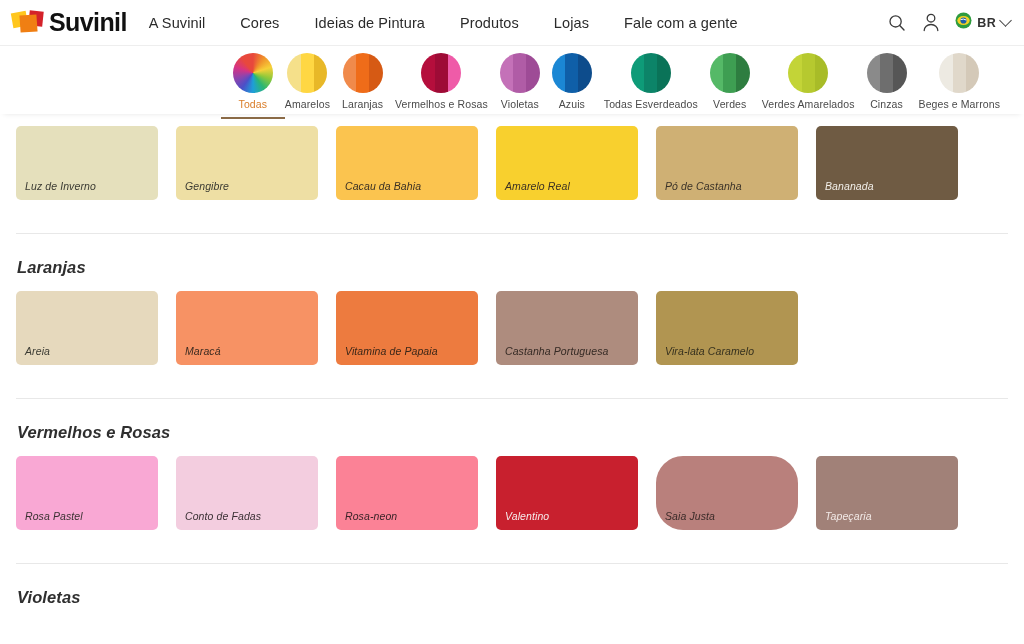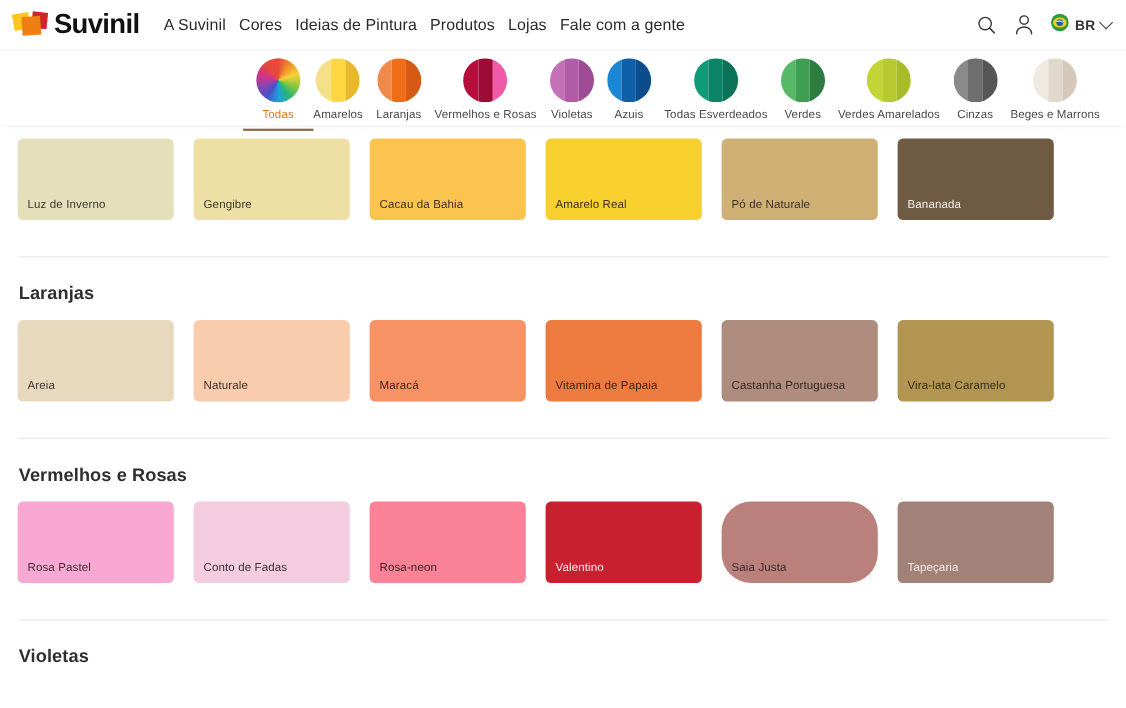--- a/index.html
+++ b/index.html
@@ -24,21 +24,21 @@
   .logo-mark { position: relative; width: 30px; height: 28px; }
   .logo-mark i { position: absolute; display: block; }
   .sq-yellow { width: 15px; height: 15px; background: #FFC61E; left: 0px;  top: 3px;  transform: rotate(-10deg); }
   .sq-orange { width: 17px; height: 17px; background: #F07F13; left: 8px;  top: 6px;  transform: rotate(-4deg); }
   .sq-red    { width: 14px; height: 15px; background: #D4222A; left: 17px; top: 2px;  transform: rotate(6deg); }
   .logo-text {
     font-size: 25px; font-weight: bold; color: #111111;
     letter-spacing: -0.6px; line-height: 1;
   }
 
-  .nav-links { display: flex; align-items: center; gap: 12px; }
+  .nav-links { display: flex; align-items: center; gap: 35px; }
   .nav-link {
     font-size: 14.5px; color: #2b2b2b; cursor: pointer;
     white-space: nowrap; letter-spacing: .1px;
   }
   .header-right { margin-left: auto; display: flex; align-items: center; gap: 14px; }
   .icon-btn { cursor: pointer; display: flex; align-items: center; }
   .locale { display: flex; align-items: center; gap: 5px; cursor: pointer; }
   .locale-code { font-size: 12.5px; color: #333; font-weight: 600; letter-spacing: .3px; }
   .chev { width: 9px; height: 9px; border-right: 1.6px solid #444; border-bottom: 1.6px solid #444;
           transform: rotate(45deg); margin-top: -4px; }
@@ -68,21 +68,21 @@
     content: ""; position: absolute; left: -6px; right: -6px; bottom: -9px;
     height: 1.6px; background: #8a6a46;
   }
   
   .band { position: absolute; top: 0; bottom: 0; }
   .b1 { left: 0;     width: 34%; }
   .b2 { left: 34%;   width: 32%; }
   .b3 { left: 66%;   width: 34%; }
 
   
-  .main { padding: 0 16px; }
+  .main { padding: 0 16px; font-style: italic; }
   .section-title {
     font-size: 16.5px; color: #2f2f2f; font-weight: bold;
     margin: 24px 0 14px 1px; letter-spacing: .1px;
   }
   .divider { height: 1px; background: #e8e8e8; margin: 0; }
 
   .grid {
     display: flex;
     gap: 18px;
   }
@@ -246,36 +246,33 @@
       <div class="card" style="background: rgb(238, 223, 164);">
         <span class="card-name" style="color: rgb(58, 58, 50);">Gengibre</span>
       </div>
       <div class="card" style="background: rgb(251, 196, 79);">
         <span class="card-name" style="color: rgb(58, 48, 36);">Cacau da Bahia</span>
       </div>
       <div class="card" style="background: rgb(248, 208, 46);">
         <span class="card-name" style="color: rgb(58, 48, 36);">Amarelo Real</span>
       </div>
       <div class="card" style="background: rgb(207, 176, 116);">
-        <span class="card-name" style="color: rgb(58, 50, 40);">Pó de Naturale</span>
+        <span class="card-name" style="color: rgb(58, 50, 40);">Pó de Castanha</span>
       </div>
       <div class="card" style="background: rgb(111, 91, 67);">
         <span class="card-name" style="color: rgb(242, 239, 233);">Bananada</span>
       </div>
     </div>
     <div class="row-spacer"></div>
     <div class="divider"></div>
     <div class="section-title">Laranjas</div>
     <div class="grid">
       <div class="card" style="background: rgb(230, 217, 189);">
         <span class="card-name" style="color: rgb(58, 58, 50);">Areia</span>
       </div>
-      <div class="card" style="background: rgb(249, 204, 174);">
-        <span class="card-name" style="color: rgb(58, 48, 40);">Naturale</span>
-      </div>
       <div class="card" style="background: rgb(247, 146, 100);">
         <span class="card-name" style="color: rgb(58, 42, 32);">Maracá</span>
       </div>
       <div class="card" style="background: rgb(237, 123, 63);">
         <span class="card-name" style="color: rgb(58, 38, 24);">Vitamina de Papaia</span>
       </div>
       <div class="card" style="background: rgb(174, 140, 126);">
         <span class="card-name" style="color: rgb(53, 42, 36);">Castanha Portuguesa</span>
       </div>
       <div class="card" style="background: rgb(177, 149, 81);">

